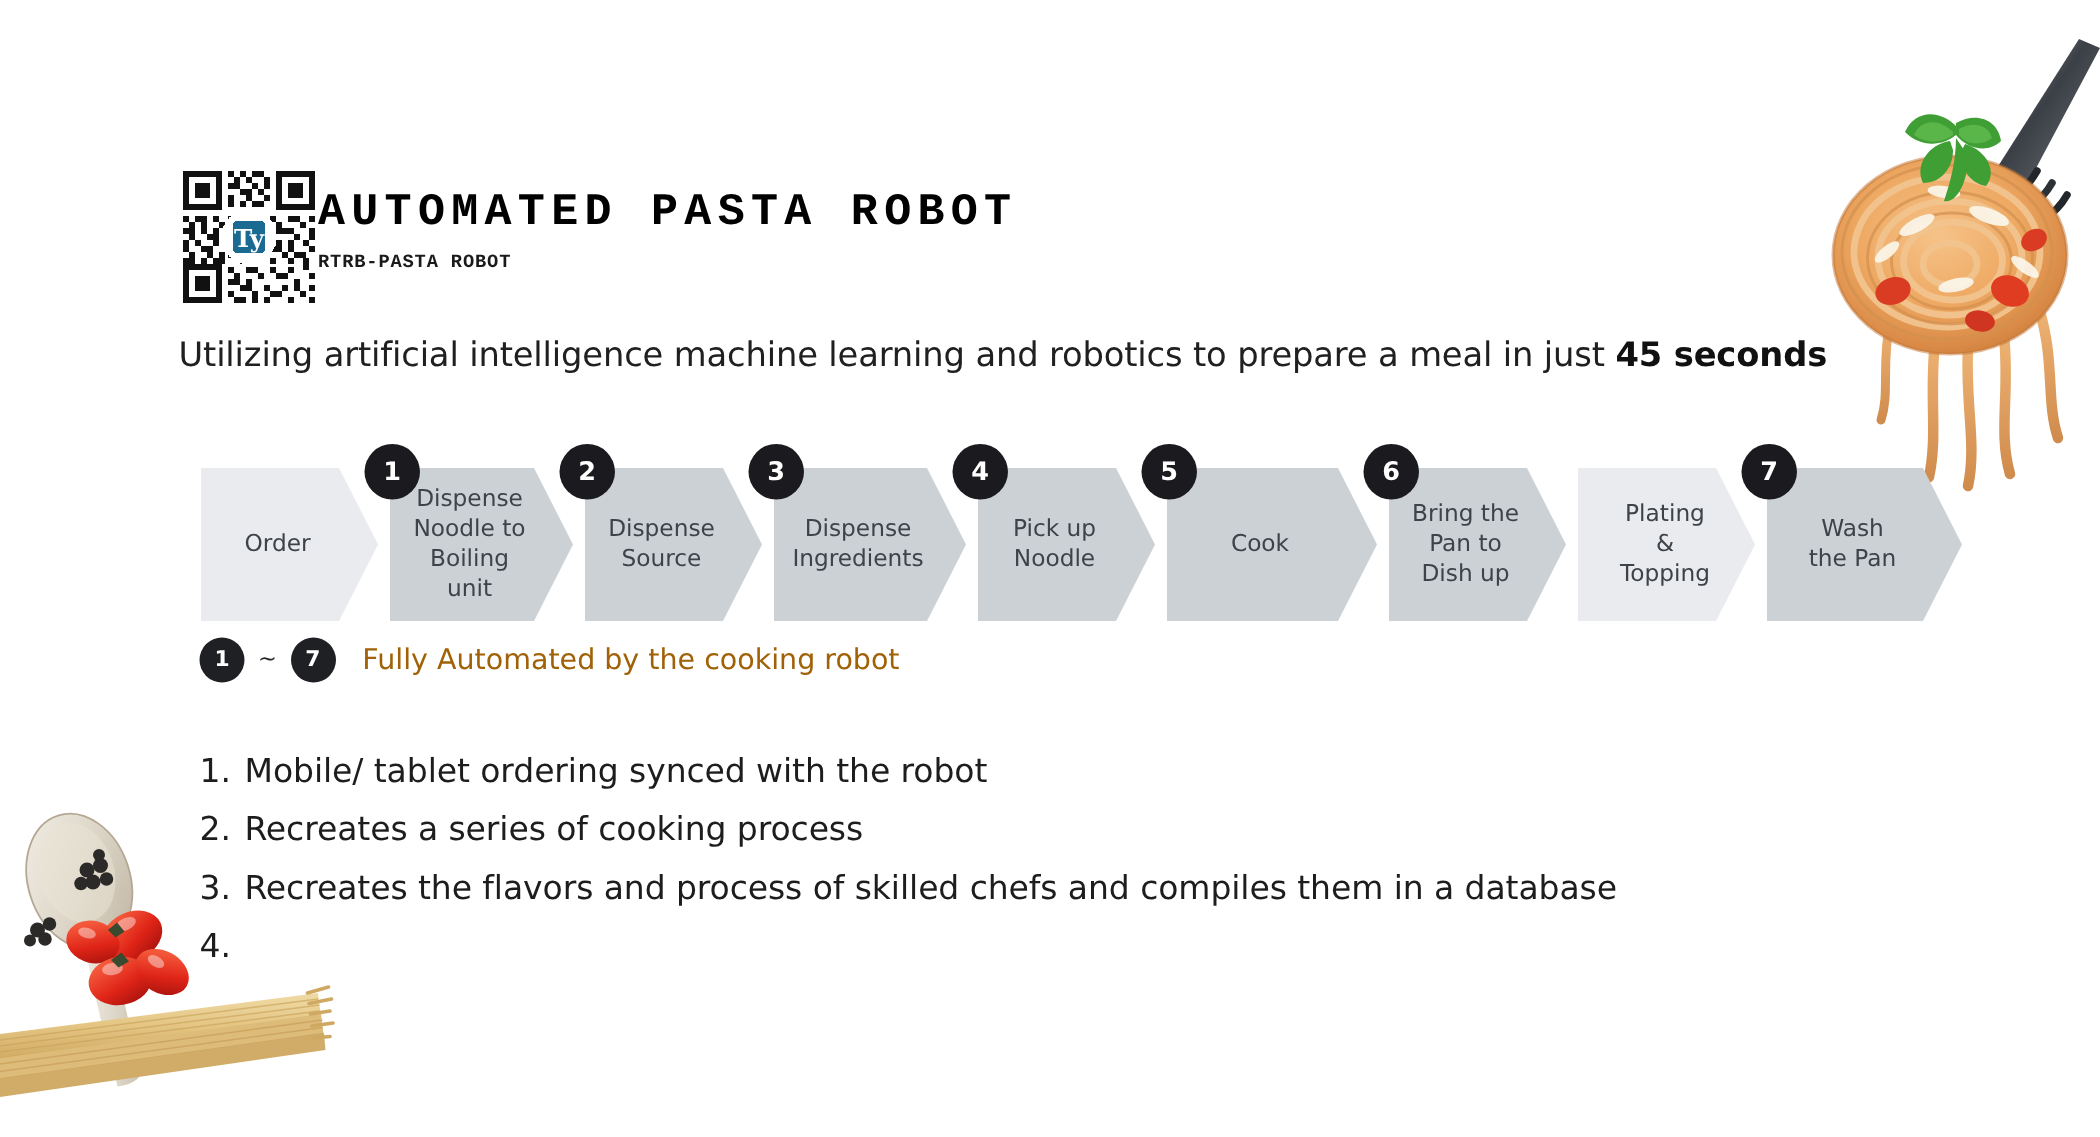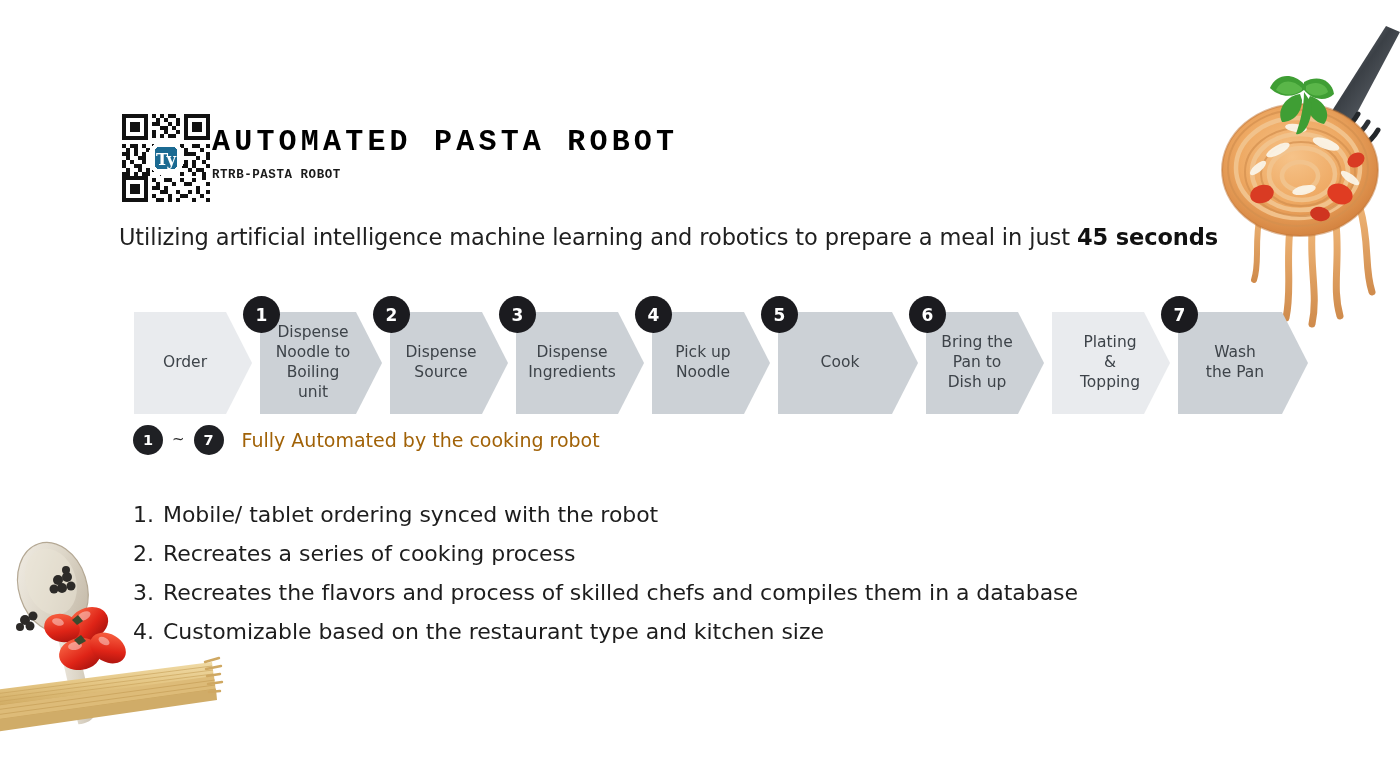--- a/index.html
+++ b/index.html
@@ -576,17 +576,16 @@
       <div class="feature-item">
         <span class="feature-num">2.</span>
         <span class="feature-text">Recreates a series of cooking process</span>
       </div>
       <div class="feature-item">
         <span class="feature-num">3.</span>
         <span class="feature-text">Recreates the flavors and process of skilled chefs and compiles them in a database</span>
       </div>
       <div class="feature-item">
         <span class="feature-num">4.</span>
-        <span class="feature-text">Customizable based on the restaurant type and kitchen size</span>
       </div>
     </div>
 
 </div>
 
 </body></html>

